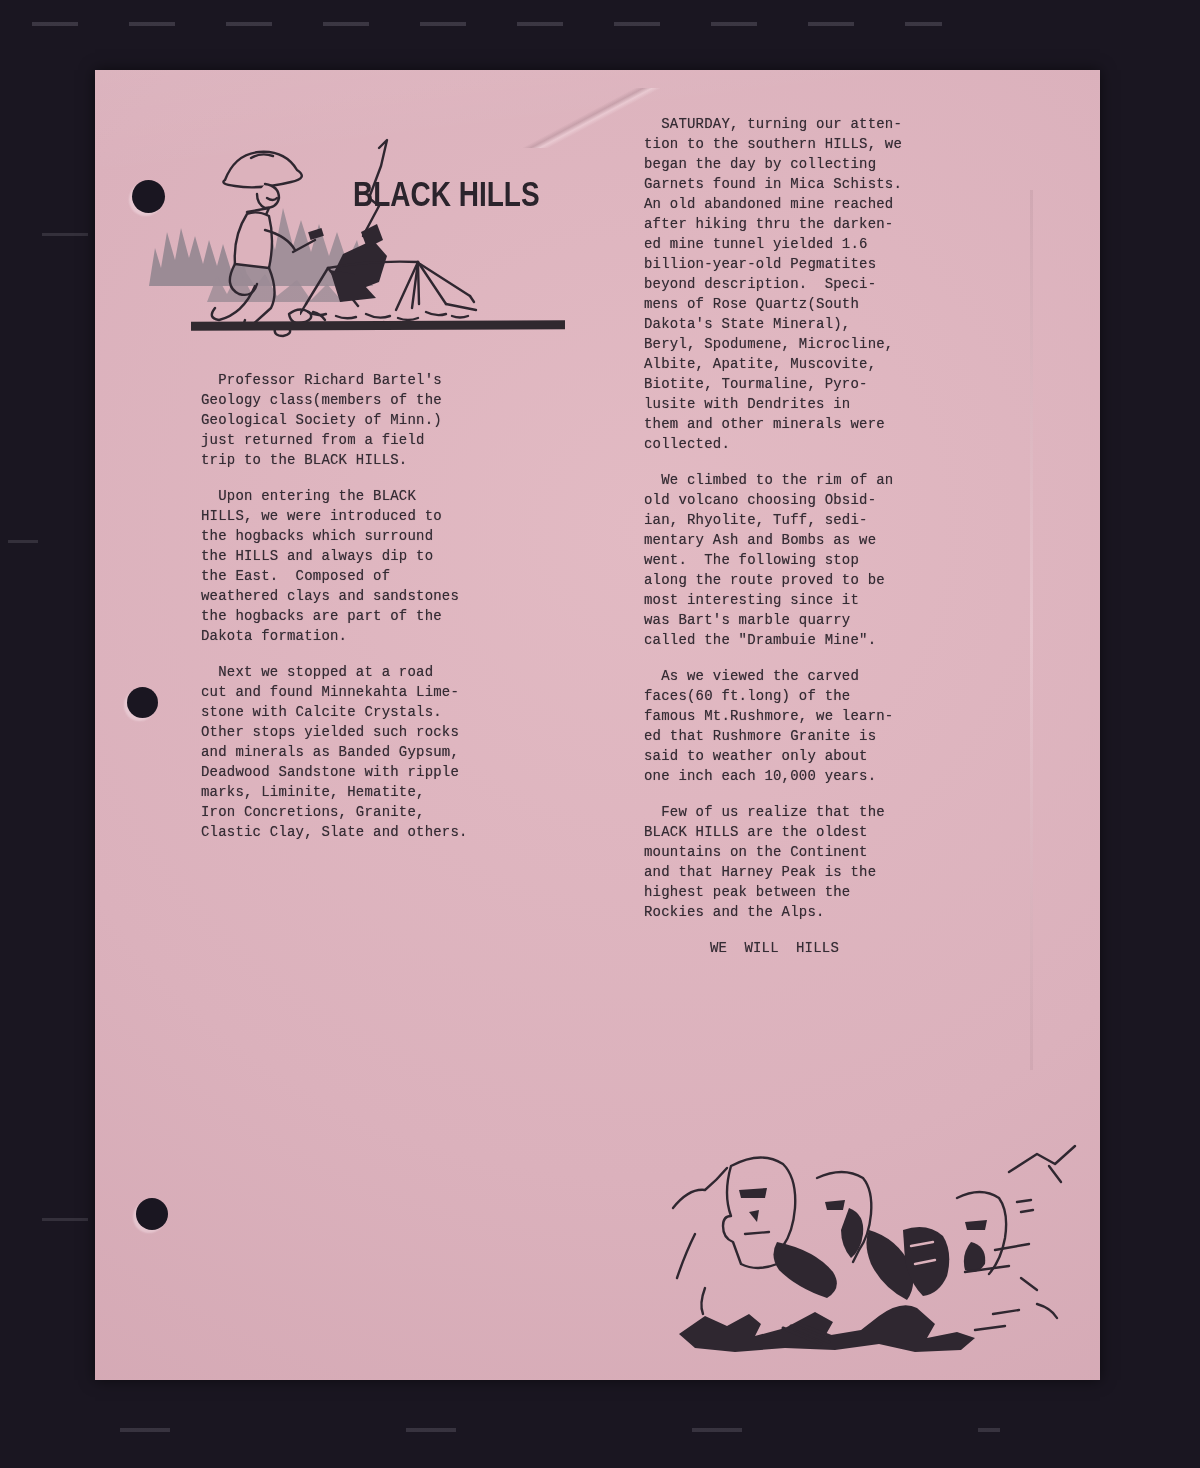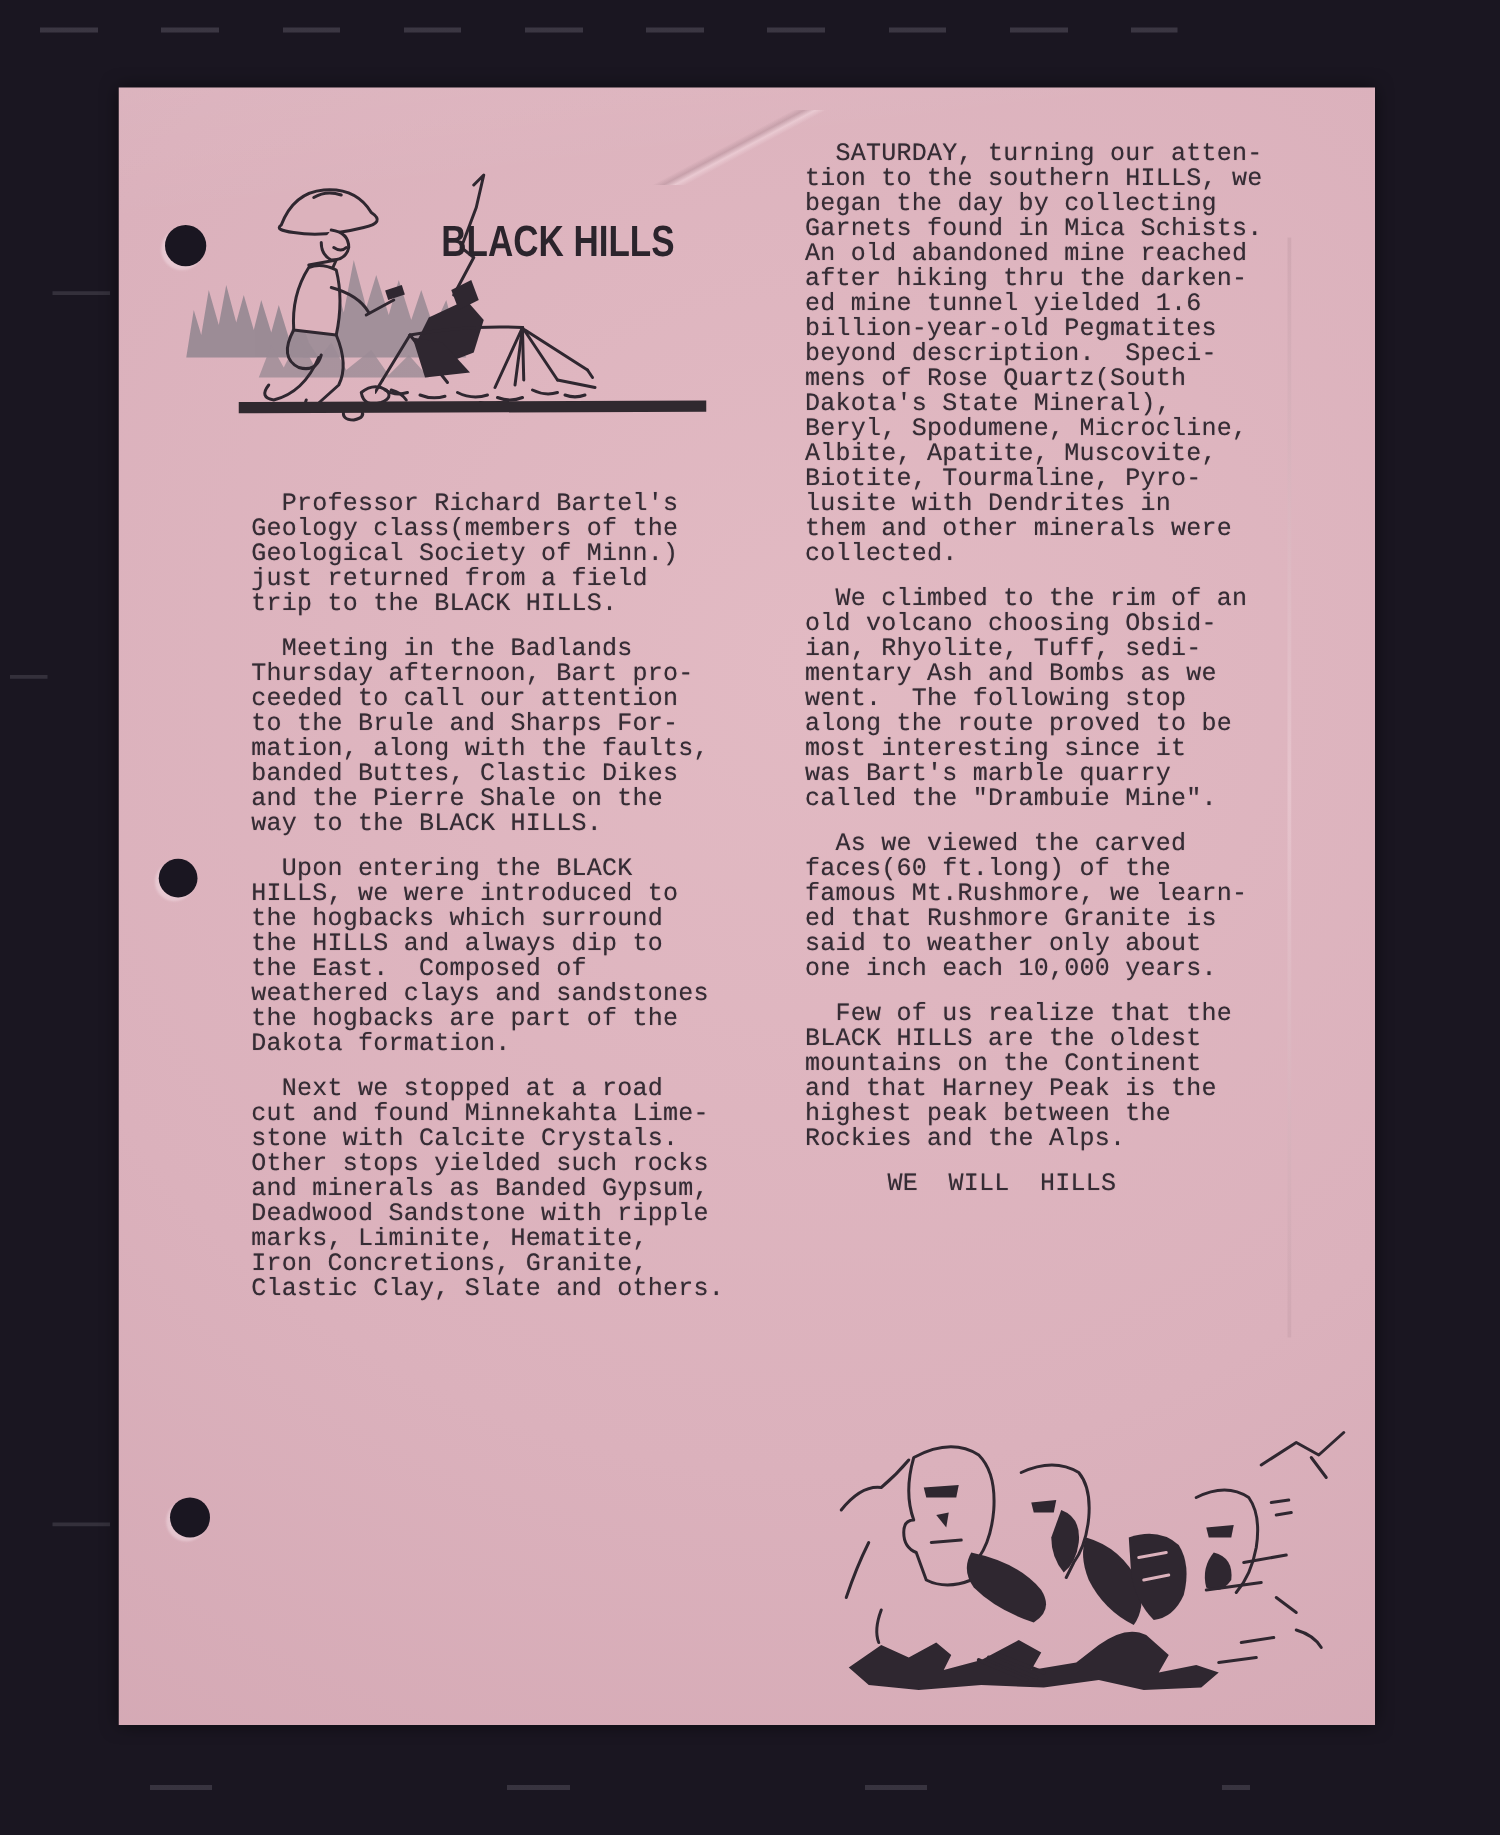--- a/index.html
+++ b/index.html
@@ -62,22 +62,22 @@
   }
   .header-rule{
     position:absolute;left:96px;top:251px;width:374px;height:9px;
     background:#30292f;transform:rotate(-0.2deg);
   }
   .illus{position:absolute;}
   .illus-prospector{left:52px;top:66px;width:290px;height:210px;}
   .illus-tent{left:205px;top:182px;width:190px;height:72px;}
   .illus-rushmore{left:570px;top:1068px;width:420px;height:235px;}
 
-  .col{position:absolute;width:390px;font-size:20px;line-height:20px;letter-spacing:0.2px;}
-  .col-left{left:106px;top:300px;margin-top:24px;}
+  .col{position:absolute;width:390px;font-size:14px;line-height:20px;letter-spacing:0.2px;}
+  .col-left{left:106px;top:300px;}
   .col-right{left:549px;top:44px;}
   .col p{
     margin:0 0 16px 0;white-space:pre;
     text-shadow:0 0 0.7px rgba(53,44,52,0.55);
   }
   .closing-line{
     margin-top:10px;padding-left:66px;white-space:pre;
     text-shadow:0 0 0.7px rgba(53,44,52,0.55);
   }
   svg .ink{stroke:#2f2730;fill:none;stroke-width:2.4;stroke-linecap:round;stroke-linejoin:round;}
@@ -168,28 +168,20 @@
   </svg>
 
   <div class="header-rule"></div>
 
   <div class="col col-left">
     <p>  Professor Richard Bartel's
 Geology class(members of the
 Geological Society of Minn.)
 just returned from a field
 trip to the BLACK HILLS.</p>
-    <p>  Meeting in the Badlands
-Thursday afternoon, Bart pro-
-ceeded to call our attention
-to the Brule and Sharps For-
-mation, along with the faults,
-banded Buttes, Clastic Dikes
-and the Pierre Shale on the
-way to the BLACK HILLS.</p>
     <p>  Upon entering the BLACK
 HILLS, we were introduced to
 the hogbacks which surround
 the HILLS and always dip to
 the East.  Composed of
 weathered clays and sandstones
 the hogbacks are part of the
 Dakota formation.</p>
     <p>  Next we stopped at a road
 cut and found Minnekahta Lime-

